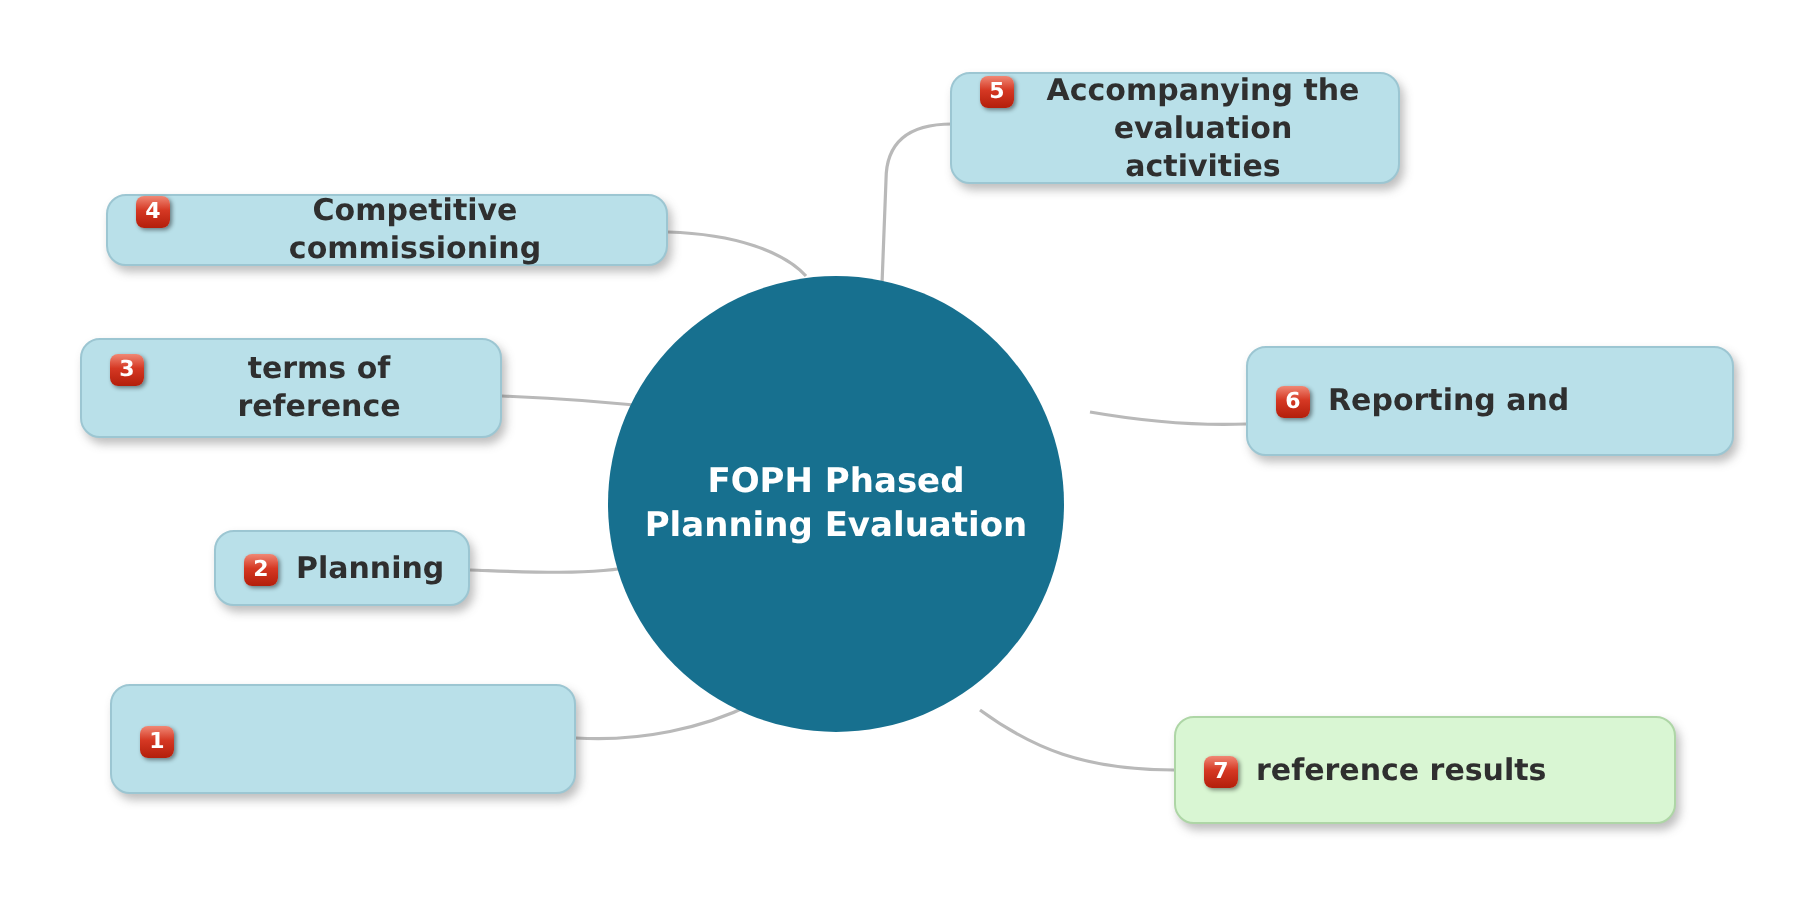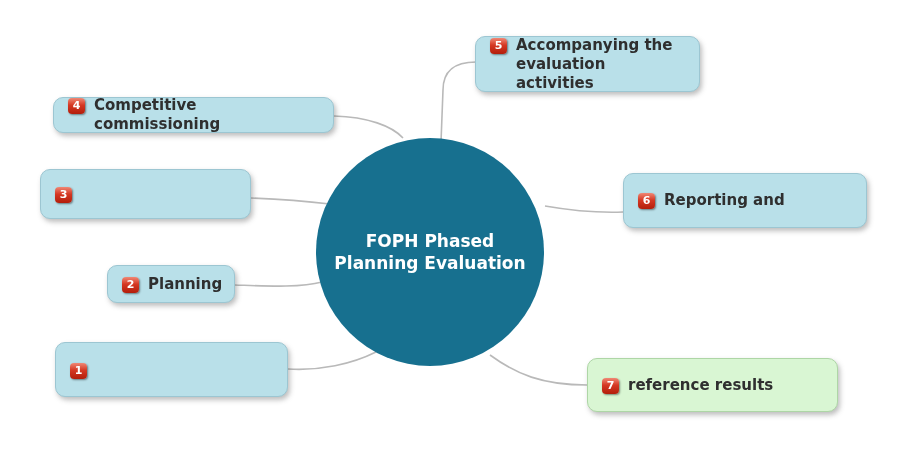--- a/index.html
+++ b/index.html
@@ -4,21 +4,21 @@
 <style>
   html,body { margin:0; padding:0; background:#ffffff; }
   .canvas {
     position:relative; width:903px; height:452px; background:#ffffff;
     font-family:"DejaVu Sans", sans-serif; overflow:hidden;
   }
   svg.connectors { position:absolute; left:0; top:0; width:903px; height:452px; }
   svg.connectors path { stroke:#b9b9b9; stroke-width:1.6; fill:none; }
 
   .center-circle {
-    position:absolute; left:316px; top:138px; width:228px; height:228px;
+    position:absolute; left:304px; top:138px; width:228px; height:228px;
     border-radius:50%; background:#17708f;
     display:flex; flex-direction:column; align-items:center; justify-content:center;
     color:#ffffff; font-weight:bold; font-size:17px; line-height:22px; text-align:center;
   }
 
   .node {
     position:absolute; box-sizing:border-box;
     background:#b9e0e9; border:1px solid #9cc6d2; border-radius:10px;
     box-shadow:2px 3px 5px rgba(70,70,70,0.35);
     display:flex; align-items:center; padding:0 12px;
@@ -26,21 +26,21 @@
   }
   .node.green { background:#d9f6d3; border-color:#aed6a6; }
   .node .content { display:flex; align-items:flex-start; }
   .badge {
     flex:0 0 auto; width:17px; height:16px; margin:2px 9px 0 2px;
     border-radius:4px;
     background:linear-gradient(180deg,#f08875 0%, #d53823 45%, #b31e0b 100%);
     color:#ffffff; font-size:11px; line-height:16px; font-weight:bold; text-align:center;
     box-shadow:1px 1px 2px rgba(0,0,0,0.45);
   }
-  .lines { display:flex; flex-direction:column; }
+  .lines { display:flex; flex-direction:column;text-align:center; }
   .lines span:empty { display:none; }
 
   .pos-1 { left:55px;  top:342px; width:233px; height:55px; }
   .pos-2 { left:107px; top:265px; width:128px; height:38px; }
   .pos-3 { left:40px;  top:169px; width:211px; height:50px; }
   .pos-4 { left:53px;  top:97px;  width:281px; height:36px; }
   .pos-5 { left:475px; top:36px;  width:225px; height:56px; }
   .pos-6 { left:623px; top:173px; width:244px; height:55px; }
   .pos-7 { left:587px; top:358px; width:251px; height:54px; }
 </style>
@@ -77,20 +77,21 @@
         <span>Planning</span>
 
       </span>
     </div>
   </div>
 
   <div class="node pos-3">
     <div class="content">
       <span class="badge">3</span>
       <span class="lines">
+        <span>terms of reference</span>
       </span>
     </div>
   </div>
 
   <div class="node pos-4">
     <div class="content">
       <span class="badge">4</span>
       <span class="lines">
         <span>Competitive commissioning</span>
 

